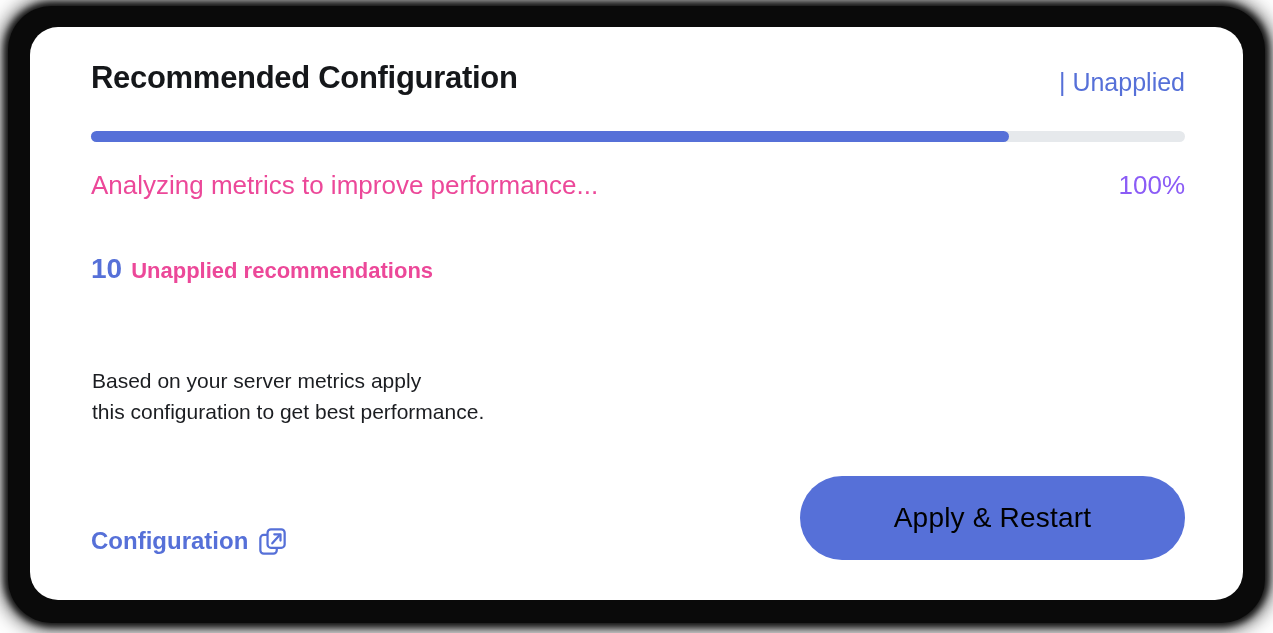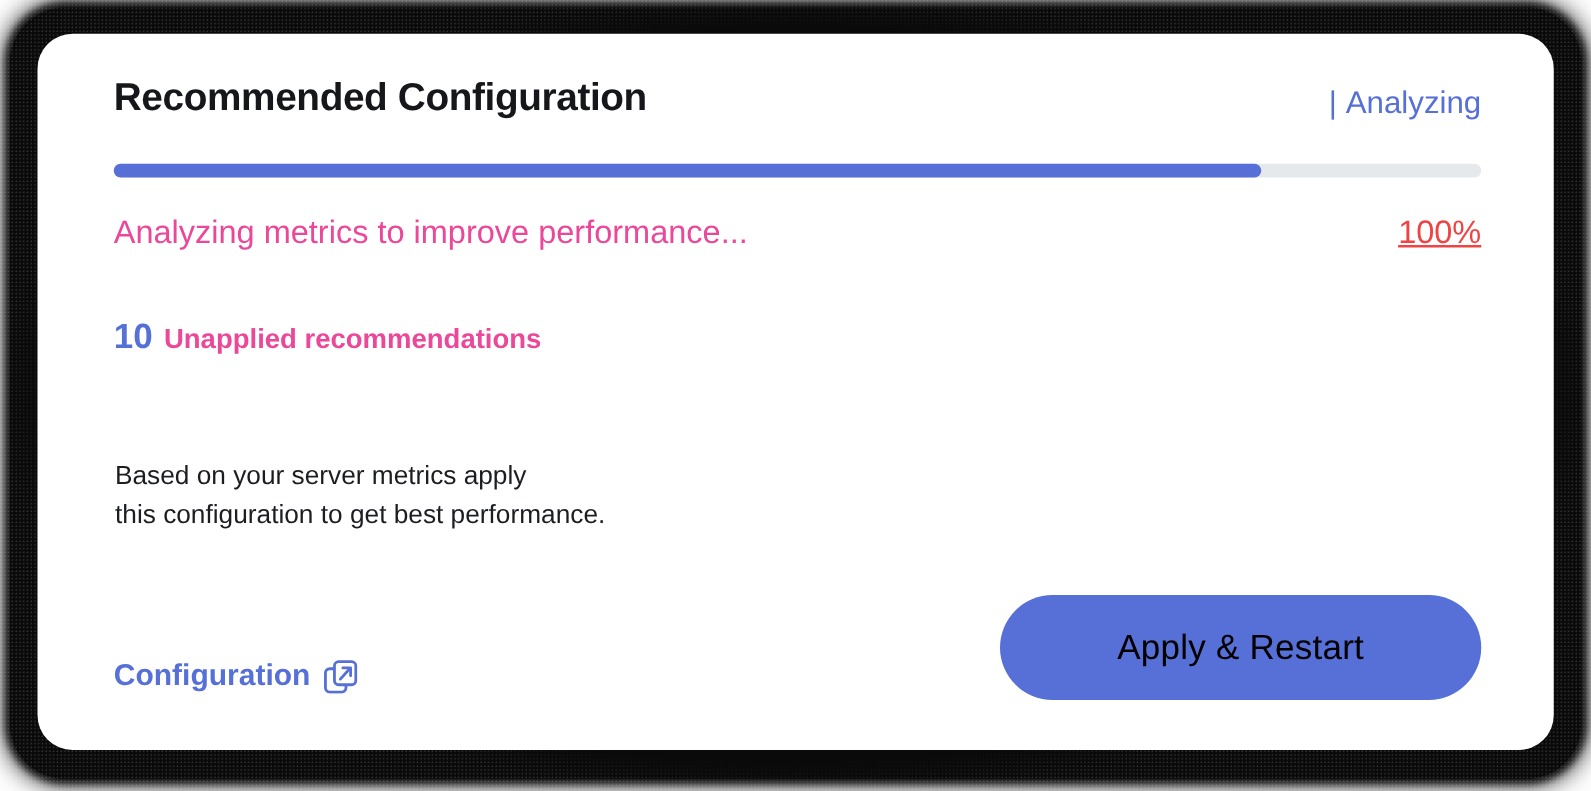--- a/index.html
+++ b/index.html
@@ -135,23 +135,22 @@
     top: 0;
     font-size: 26px;
     color: #ec4899;
     white-space: nowrap;
   }
   #progress-percent {
     position: absolute;
     right: 0;
     top: 0;
     font-size: 26px;
-    color: #ef4444;
-    white-space: nowrap;
-    text-decoration: underline;
+    color: #8b5cf6;
+    white-space: nowrap;
   }
 
   
   .reco-row {
     position: absolute;
     left: 0;
     top: 226px;
     display: flex;
     align-items: baseline;
     gap: 9px;
@@ -228,21 +227,21 @@
   <div id="frame-shadow"></div>
   <div id="frame-grain"></div>
 
   <div id="card">
     <div class="card-inner">
 
       <div class="header-row">
         <div id="page-title">Recommended Configuration</div>
         <div id="settings-link">
           <span id="settings-divider">|</span>
-          <span>Analyzing</span>
+          <span>Unapplied</span>
         </div>
       </div>
 
       <div id="progress-track">
         <div id="progress-fill" style="width: 83.9%;"></div>
       </div>
 
       <div class="status-row">
         <div id="status-text">Analyzing metrics to improve performance...</div>
         <div id="progress-percent">100%</div>

